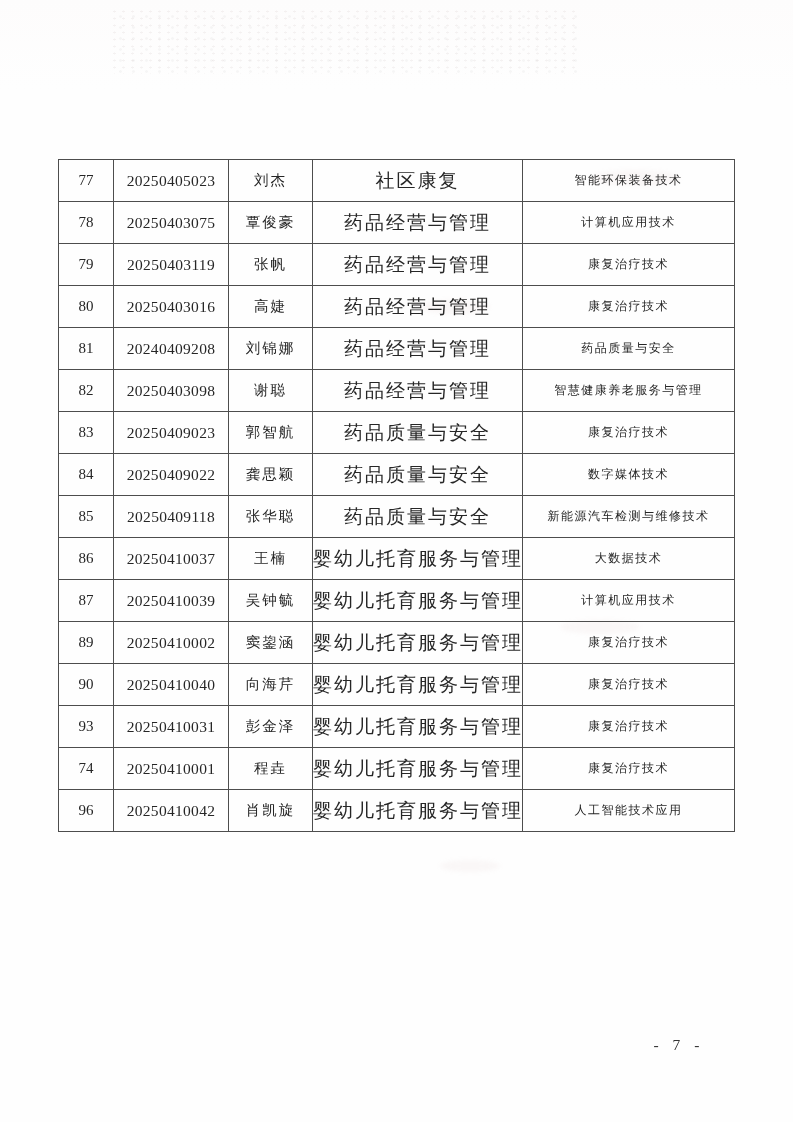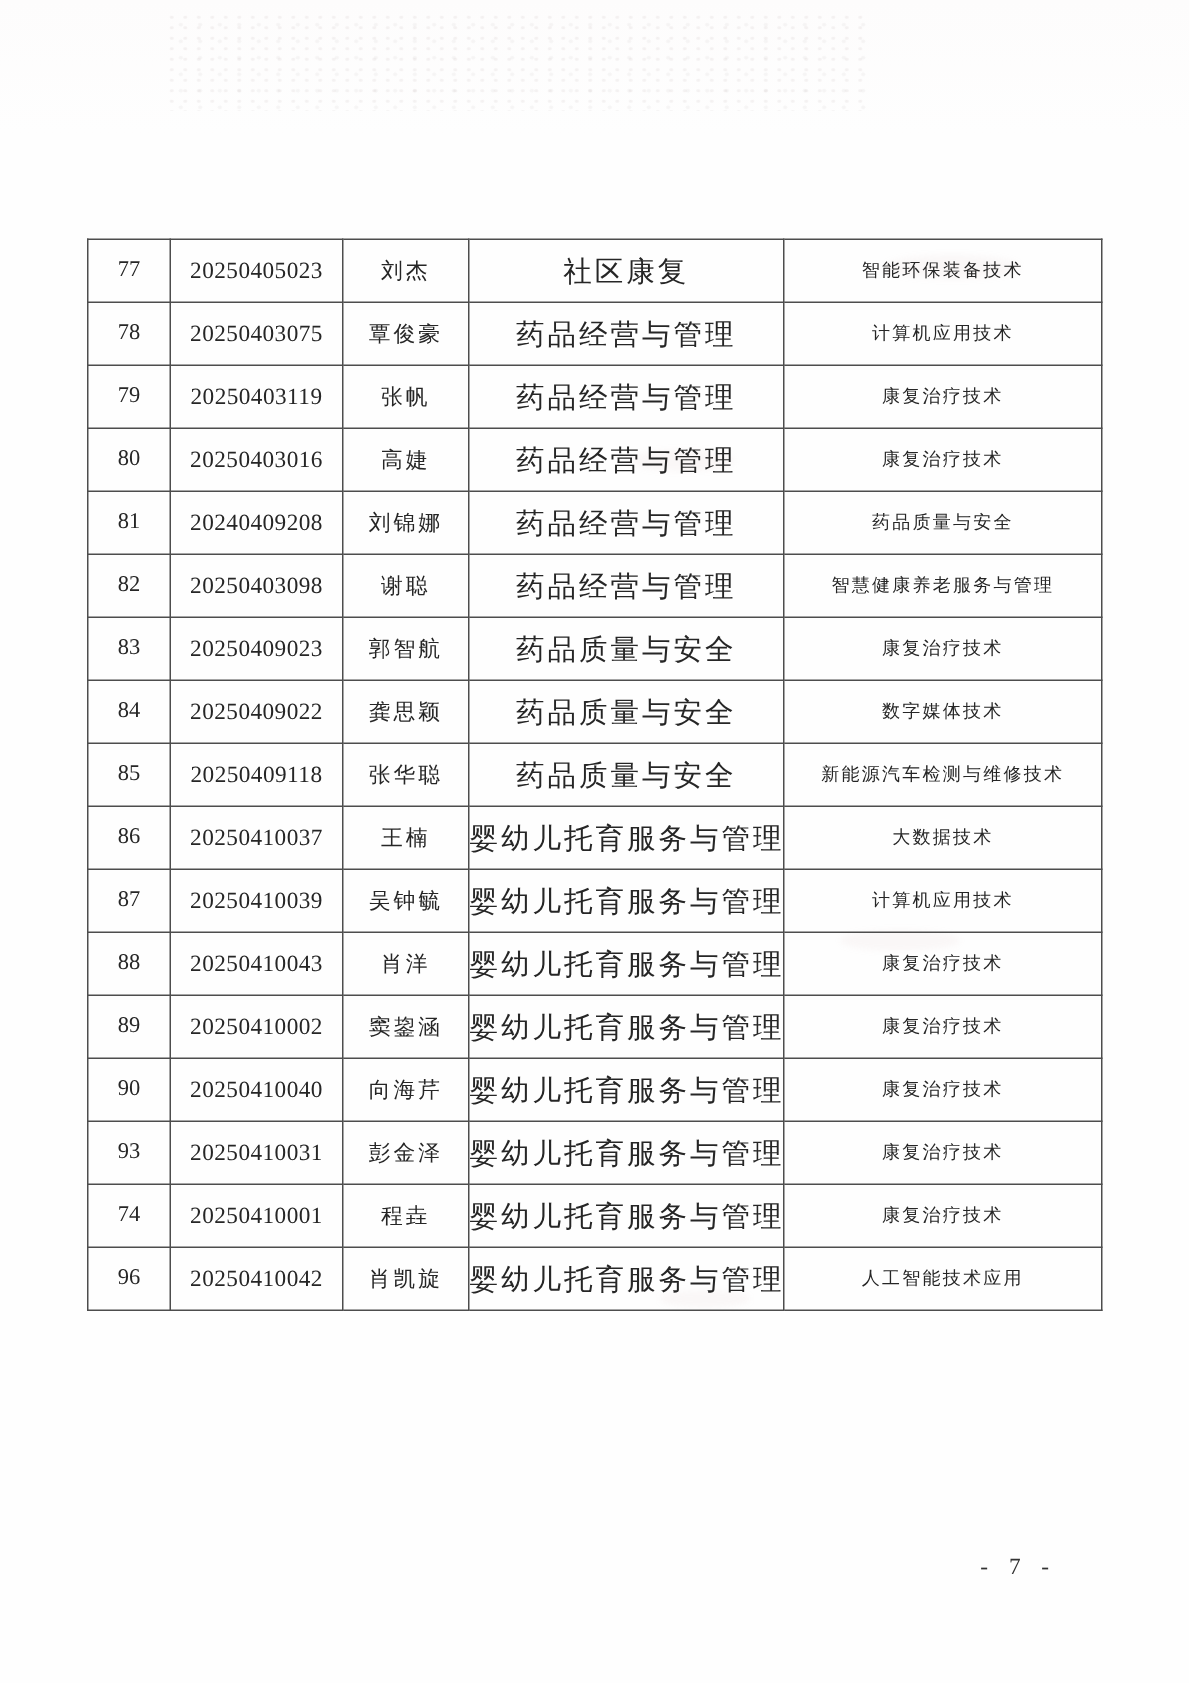--- a/index.html
+++ b/index.html
@@ -168,27 +168,20 @@
           <td class="c5">大数据技术</td>
         </tr>
         <tr>
           <td class="c1">87</td>
           <td class="c2">20250410039</td>
           <td class="c3">吴钟毓</td>
           <td class="c4">婴幼儿托育服务与管理</td>
           <td class="c5">计算机应用技术</td>
         </tr>
         <tr>
-          <td class="c1">88</td>
-          <td class="c2">20250410043</td>
-          <td class="c3">肖洋</td>
-          <td class="c4">婴幼儿托育服务与管理</td>
-          <td class="c5">康复治疗技术</td>
-        </tr>
-        <tr>
           <td class="c1">89</td>
           <td class="c2">20250410002</td>
           <td class="c3">窦鋆涵</td>
           <td class="c4">婴幼儿托育服务与管理</td>
           <td class="c5">康复治疗技术</td>
         </tr>
         <tr>
           <td class="c1">90</td>
           <td class="c2">20250410040</td>
           <td class="c3">向海芹</td>

